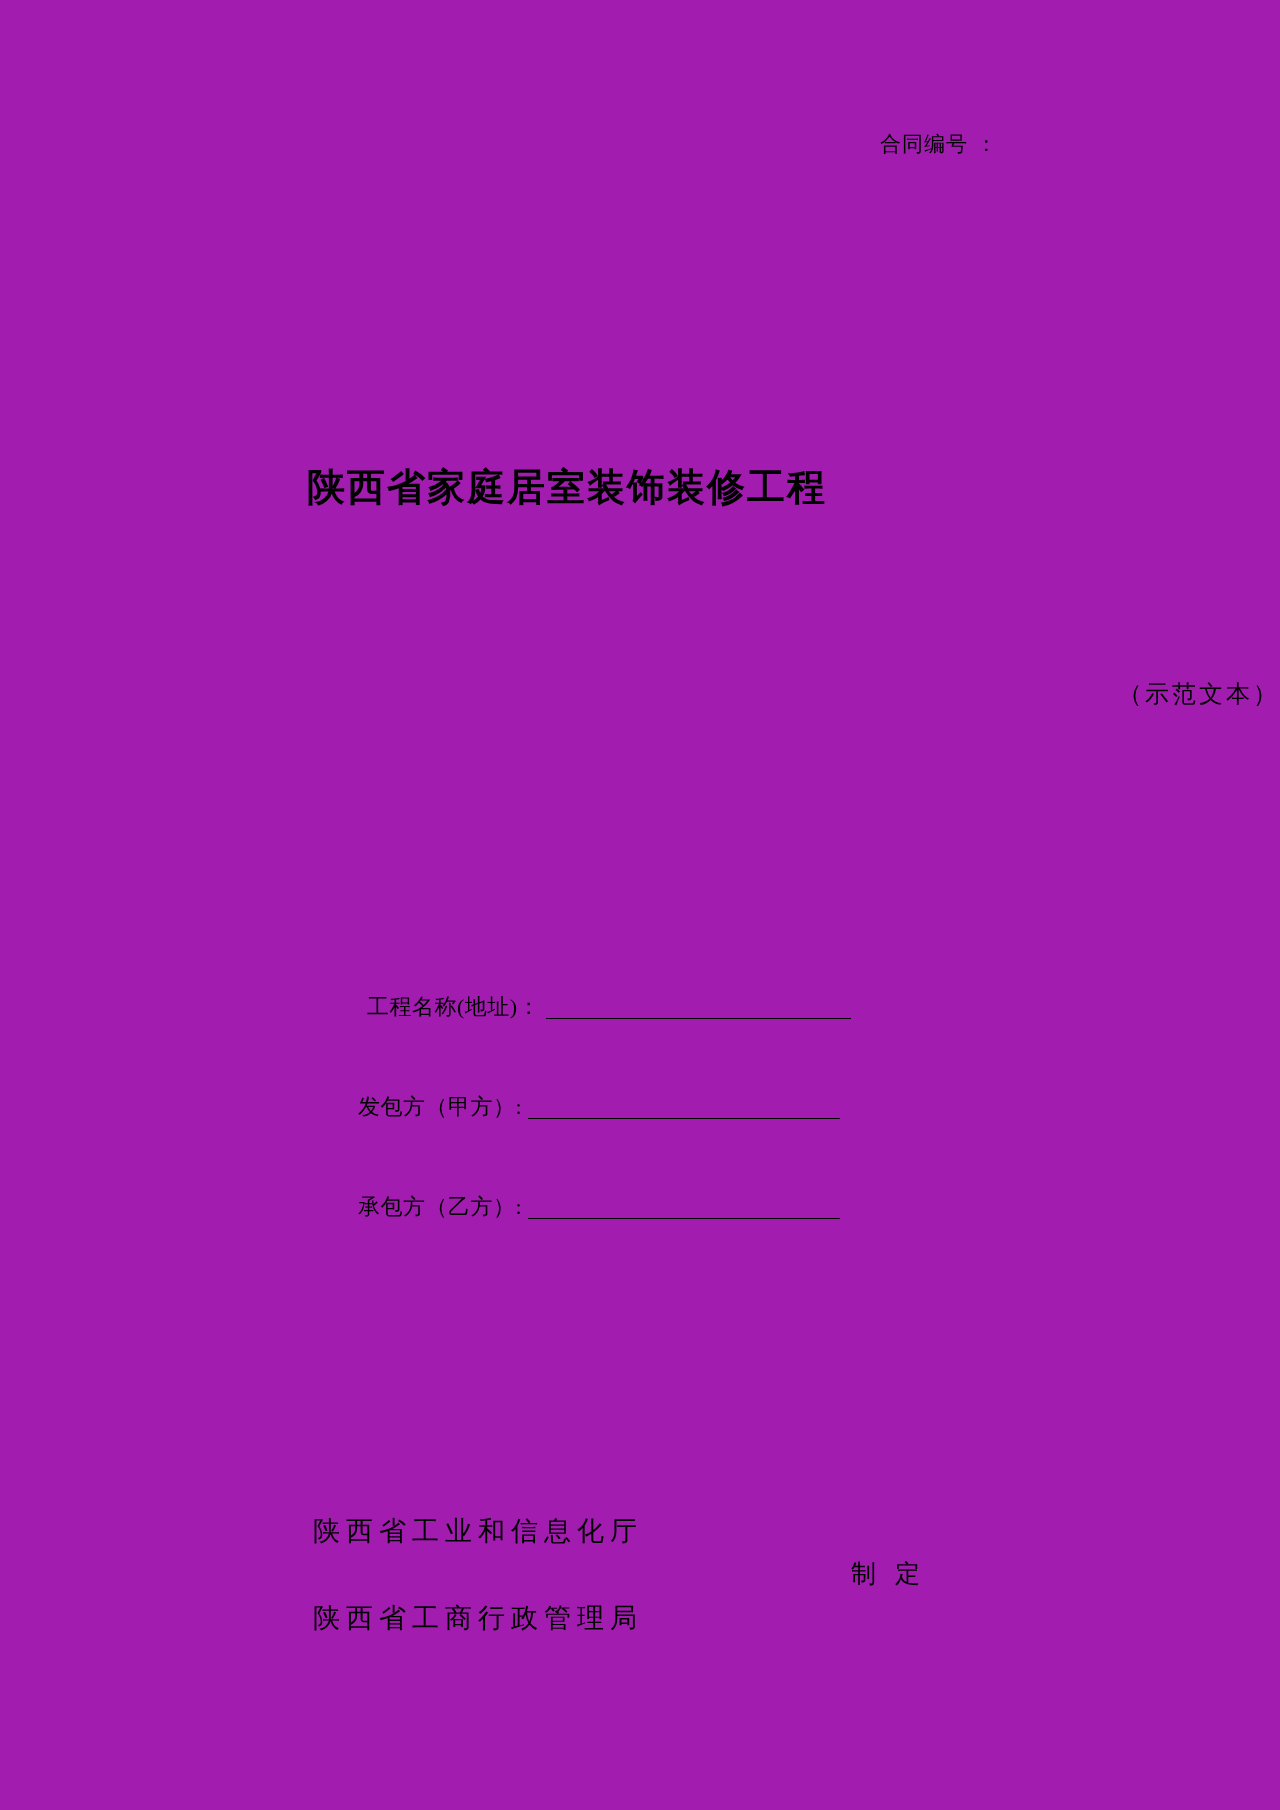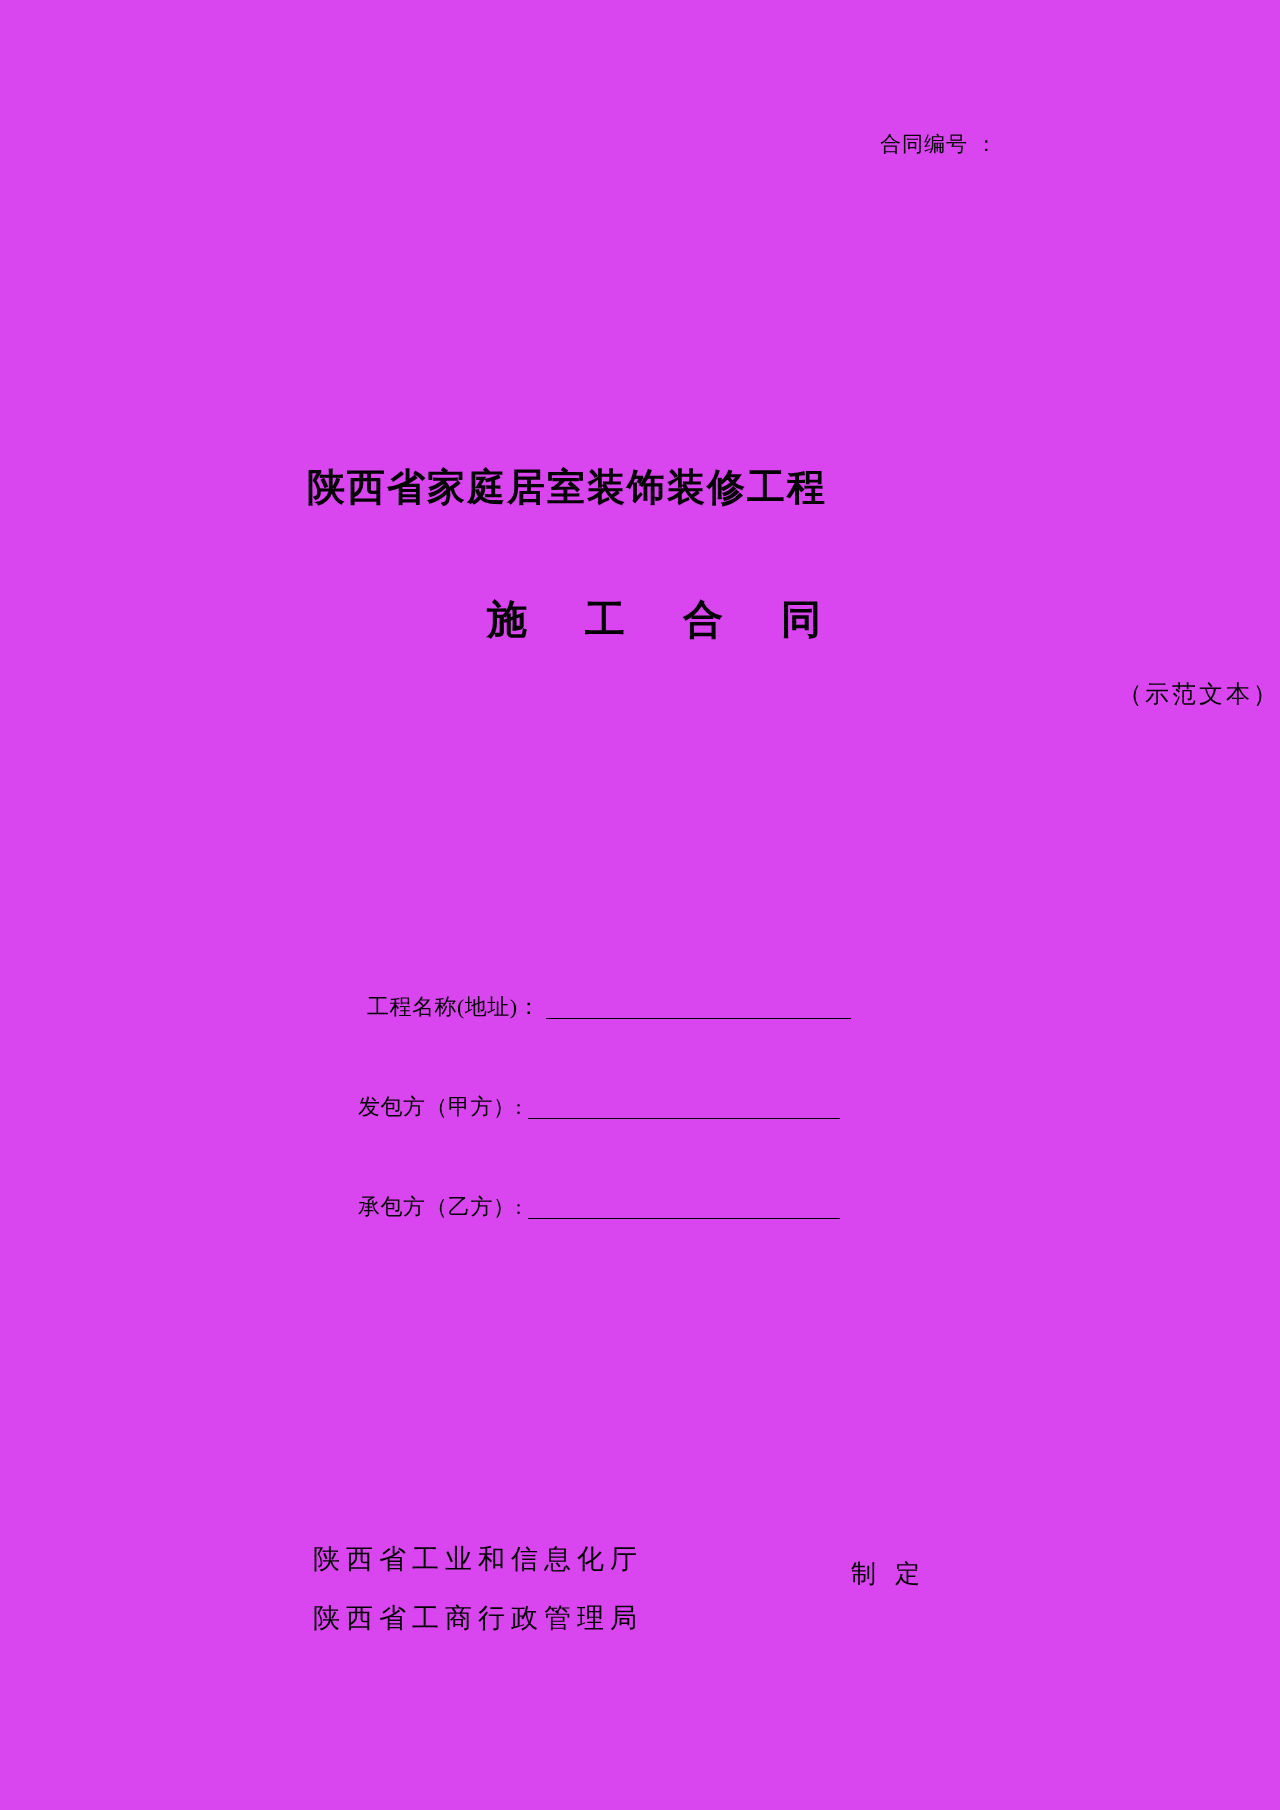--- a/index.html
+++ b/index.html
@@ -13,21 +13,21 @@
     position: relative;
     font-family: "Liberation Serif", "DejaVu Serif", serif;
     color: #000000;
     overflow: hidden;
   }
 
   .page {
     position: relative;
     width: 1280px;
     height: 1810px;
-    background: #d946ef;
+    background: #a21caf;
   }
 
   
   .contract-no {
     position: absolute;
     top: 130px;
     left: 880px;
     font-family: "DejaVu Sans", "Liberation Sans", sans-serif;
     font-size: 21px;
     letter-spacing: 1px;
@@ -106,21 +106,20 @@
 
   
   .issuer-1 {
     position: absolute;
     top: 1513px;
     left: 313px;
     font-family: "DejaVu Sans", "Liberation Sans", sans-serif;
     font-size: 27px;
     letter-spacing: 6px;
     white-space: nowrap;
-    margin-top: 28px;
   }
   .issuer-2 {
     position: absolute;
     top: 1600px;
     left: 313px;
     font-family: "DejaVu Sans", "Liberation Sans", sans-serif;
     font-size: 27px;
     letter-spacing: 6px;
     white-space: nowrap;
   }
@@ -136,21 +135,20 @@
 </style>
 </head>
 <body>
 
 <div class="page">
 
   <div class="contract-no">合同编号 ：</div>
 
   <div class="title-main">陕西省家庭居室装饰装修工程</div>
 
-  <div class="title-sub">施 工 合 同</div>
 
   <div class="title-note">（示范文本）</div>
 
   <div class="field" id="field-project">
     <span class="field-label">工程名称(地址)：</span>
     <span class="field-line"></span>
   </div>
 
   <div class="field" id="field-partyB">
     <span class="field-label">承包方（乙方）:</span>

